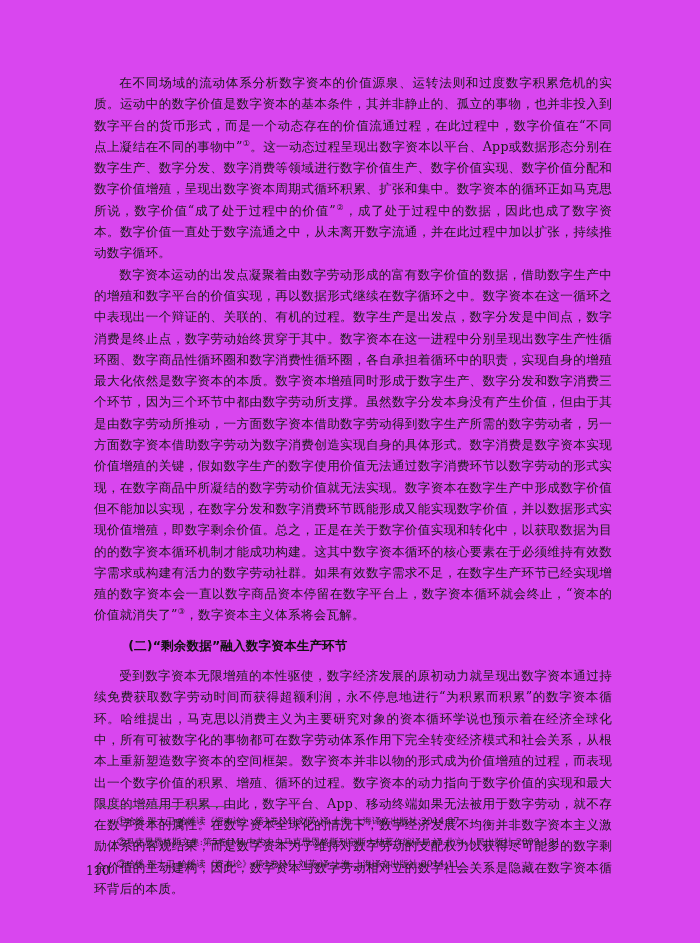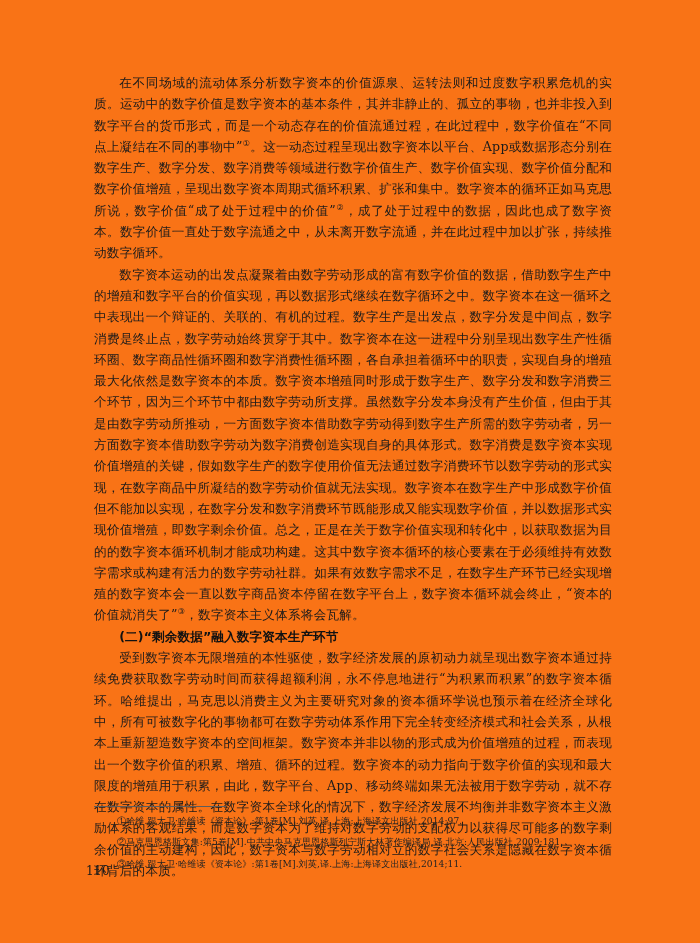--- a/index.html
+++ b/index.html
@@ -7,21 +7,21 @@
     padding: 0;
     background: #ffffff;
   }
   body {
     font-family: "DejaVu Serif", "Liberation Serif", serif;
   }
   .page {
     position: relative;
     width: 700px;
     height: 943px;
-    background: #f97316;
+    background: #d946ef;
     overflow: hidden;
     box-sizing: border-box;
   }
   .content {
     position: absolute;
     left: 94px;
     top: 72px;
     width: 518px;
   }
   p.body-par {
@@ -29,21 +29,21 @@
     font-size: 12.6px;
     line-height: 21.3px;
     text-align: justify;
     text-justify: inter-ideograph;
     color: #1b1b1b;
     text-indent: 2em;
     letter-spacing: 0.02em;
     font-family: "DejaVu Serif", "Liberation Serif", serif;
   }
   h2.section-heading {
-    margin: 0;
+    margin: 9px;
     font-size: 12.6px;
     line-height: 21.3px;
     font-weight: bold;
     color: #111111;
     text-indent: 2em;
     font-family: "DejaVu Sans", "Liberation Sans", sans-serif;
     letter-spacing: 0.01em;
   }
   sup.fn-ref {
     font-size: 8px;

